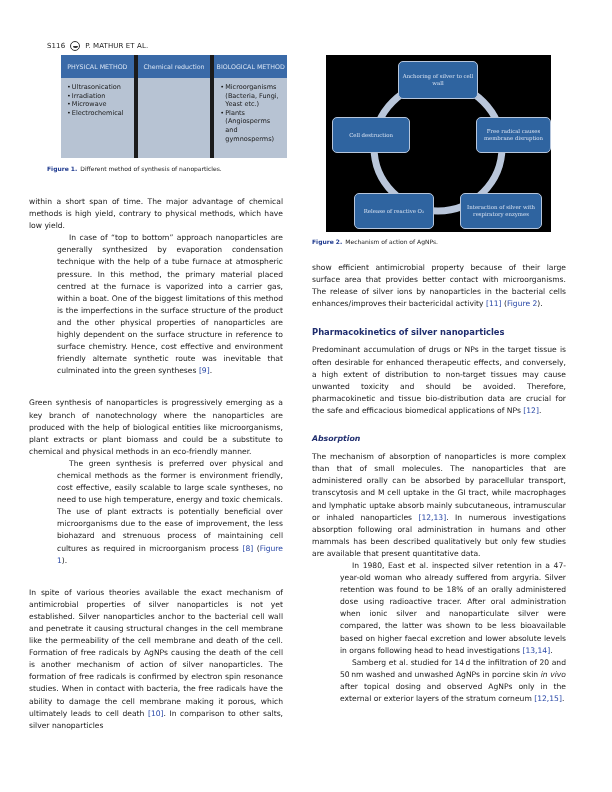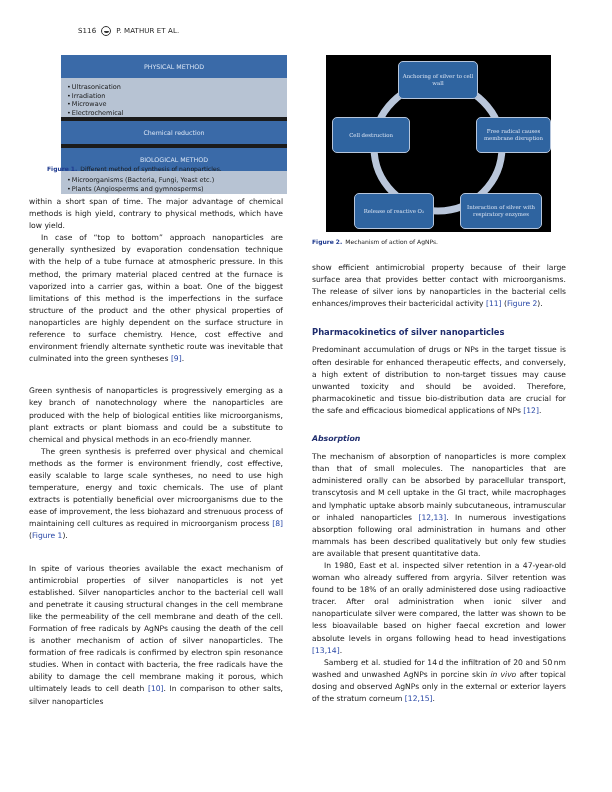--- a/index.html
+++ b/index.html
@@ -1,41 +1,41 @@
 <!DOCTYPE html>
 <html><head>
 <meta charset="utf-8">
 <style>
   html, body { margin: 0; padding: 0; background: #ffffff; }
   body { width: 612px; height: 792px; position: relative; overflow: hidden;
          font-family: "DejaVu Sans", sans-serif; color: #1a1a1a; }
-  .header { position: absolute; left: 47px; top: 26px; font-size: 7px; display: flex; align-items: center; gap: 5px; letter-spacing: 0.1px; margin-left: 31px; }
+  .header { position: absolute; left: 47px; top: 41px; font-size: 7px; display: flex; align-items: center; gap: 5px; letter-spacing: 0.1px; }
   .header .logo { width: 10px; height: 10px; border: 0.8px solid #333; border-radius: 50%; display: inline-flex; align-items: center; justify-content: center; box-sizing: border-box; }
   .header .logo span { display:block; width:5px; height:2.5px; background:#333; border-radius: 0 0 3px 3px; margin-top:2px; }
 
   
-  .fig1 { position: absolute; left: 61px; top: 55px; width: 226px; height: 103px; background: #1b1b1b; display: flex; gap: 4px; padding: 0; box-sizing: border-box; flex-direction: column; }
+  .fig1 { position: absolute; left: 61px; top: 55px; width: 226px; height: 103px; background: #1b1b1b; display: flex; gap: 4px; padding: 0; box-sizing: border-box; }
   .fig1 .col { flex: 1; display: flex; flex-direction: column; background: #b7c3d3; }
   .fig1 .col:first-child { flex: 1.0; }
   .fig1 .col .head { background: #3a6aa8; color: #d8e4f4; font-size: 6.3px; text-align: center; line-height: 8px; padding: 3px 2px 3px; height: 17px; box-sizing: content-box; display:flex; align-items:center; justify-content:center; }
   .fig1 .col ul { list-style: none; margin: 0; padding: 5px 4px 0 6px; font-size: 6.5px; line-height: 8.6px; color: #1a1a1a; }
   .fig1 .col li { padding-left: 5px; text-indent: -5px; }
   .fig1 .col li::before { content: "\2022"; margin-right: 1px; }
   .caption { position: absolute; font-size: 6px; color: #1a1a1a; }
   .caption .lbl { color: #1f3a8f; font-weight: bold; margin-right: 3px; }
 
   
   .fig2 { position: absolute; left: 326px; top: 55px; width: 225px; height: 177px; background: #000; }
   .fig2 svg { position:absolute; left:0; top:0; }
   .fig2 .box { position: absolute; background: #2f64a0; border: 1px solid #b7c6dc; border-radius: 5px; color: #d9e3f2; font-family: "DejaVu Serif", serif; font-size: 5.4px; line-height: 6.6px; text-align: center; display: flex; align-items: center; justify-content: center; box-sizing: border-box; padding: 2px; }
 
   
   .col-text { position: absolute; font-size: 7.6px; line-height: 12.1px; text-align: justify; color: #1a1a1a; }
   .col-text p { margin: 0; }
-  .col-text p.ind { text-indent: 12px; }
+  .col-text p.ind { text-indent: 12px; margin-left: 28px; }
   .h2 { font-weight: bold; color: #1f2d6e; font-size: 8.4px; margin: 0; }
   .h3 { font-weight: bold; font-style: italic; color: #1f2d6e; font-size: 7.8px; margin: 0; }
   .ref { color: #2847a6; }
 </style>
 </head>
 <body>
 
 <div class="header">
   <span>S116</span>
   <span class="logo">

